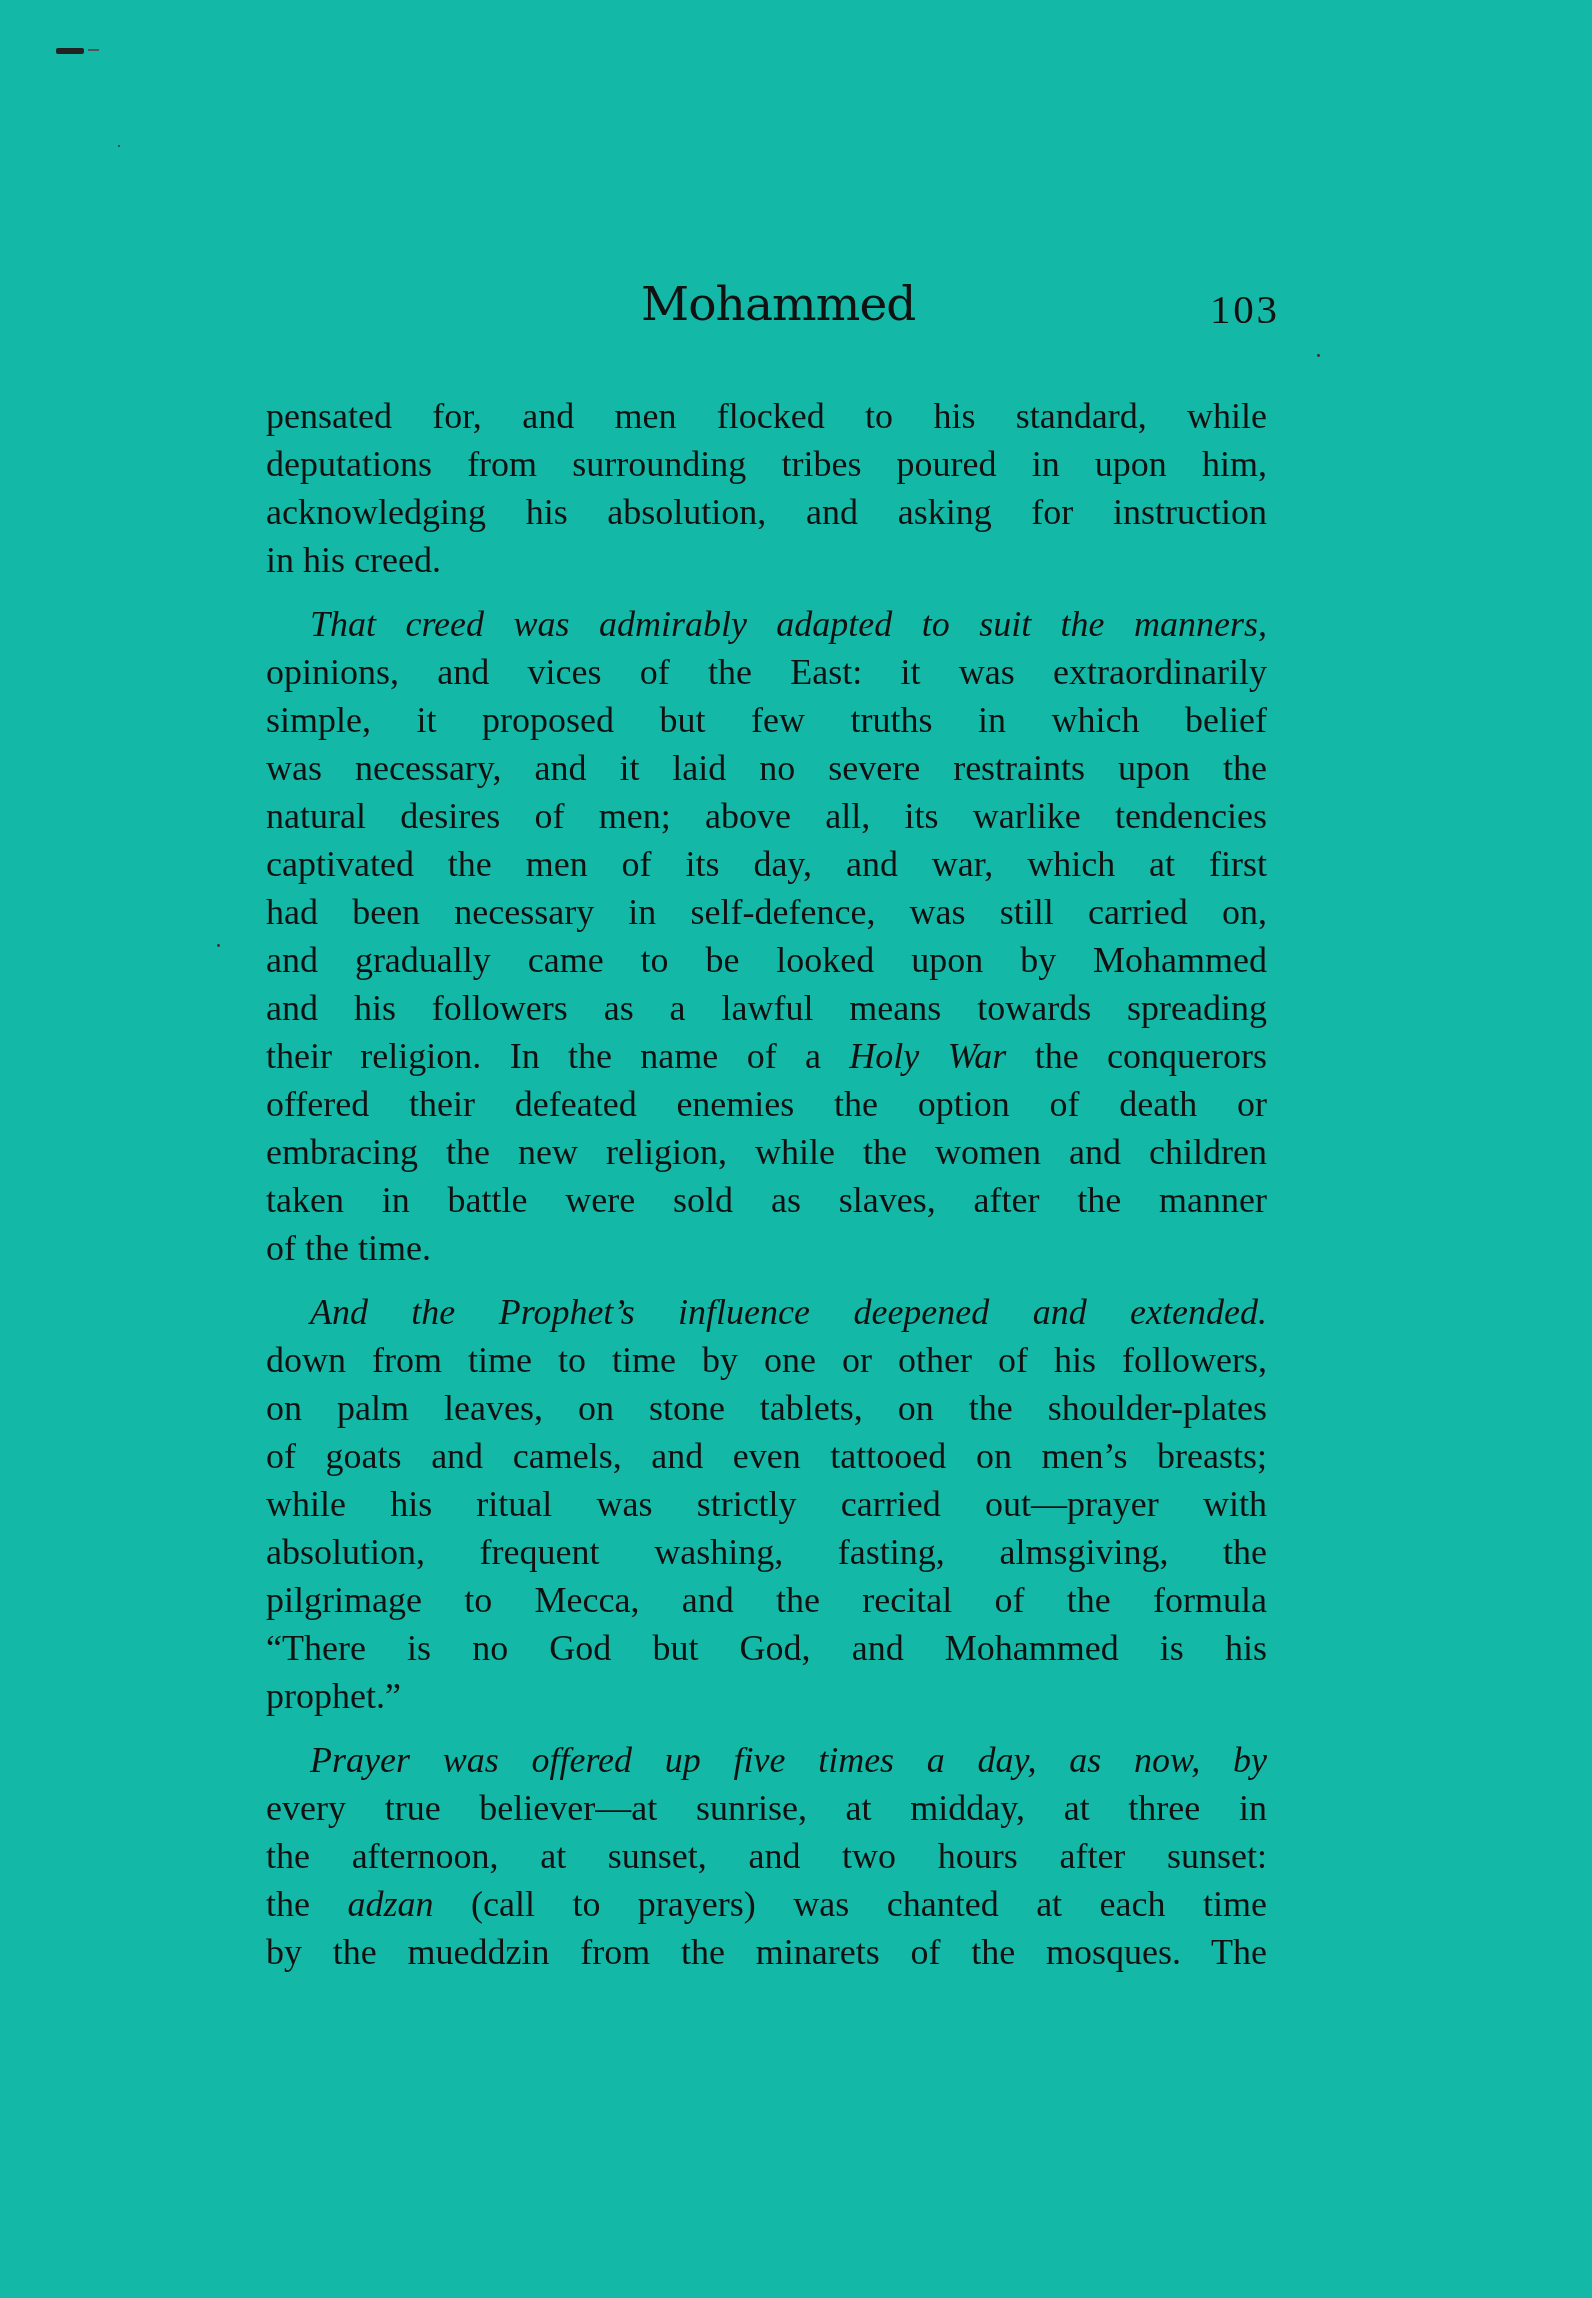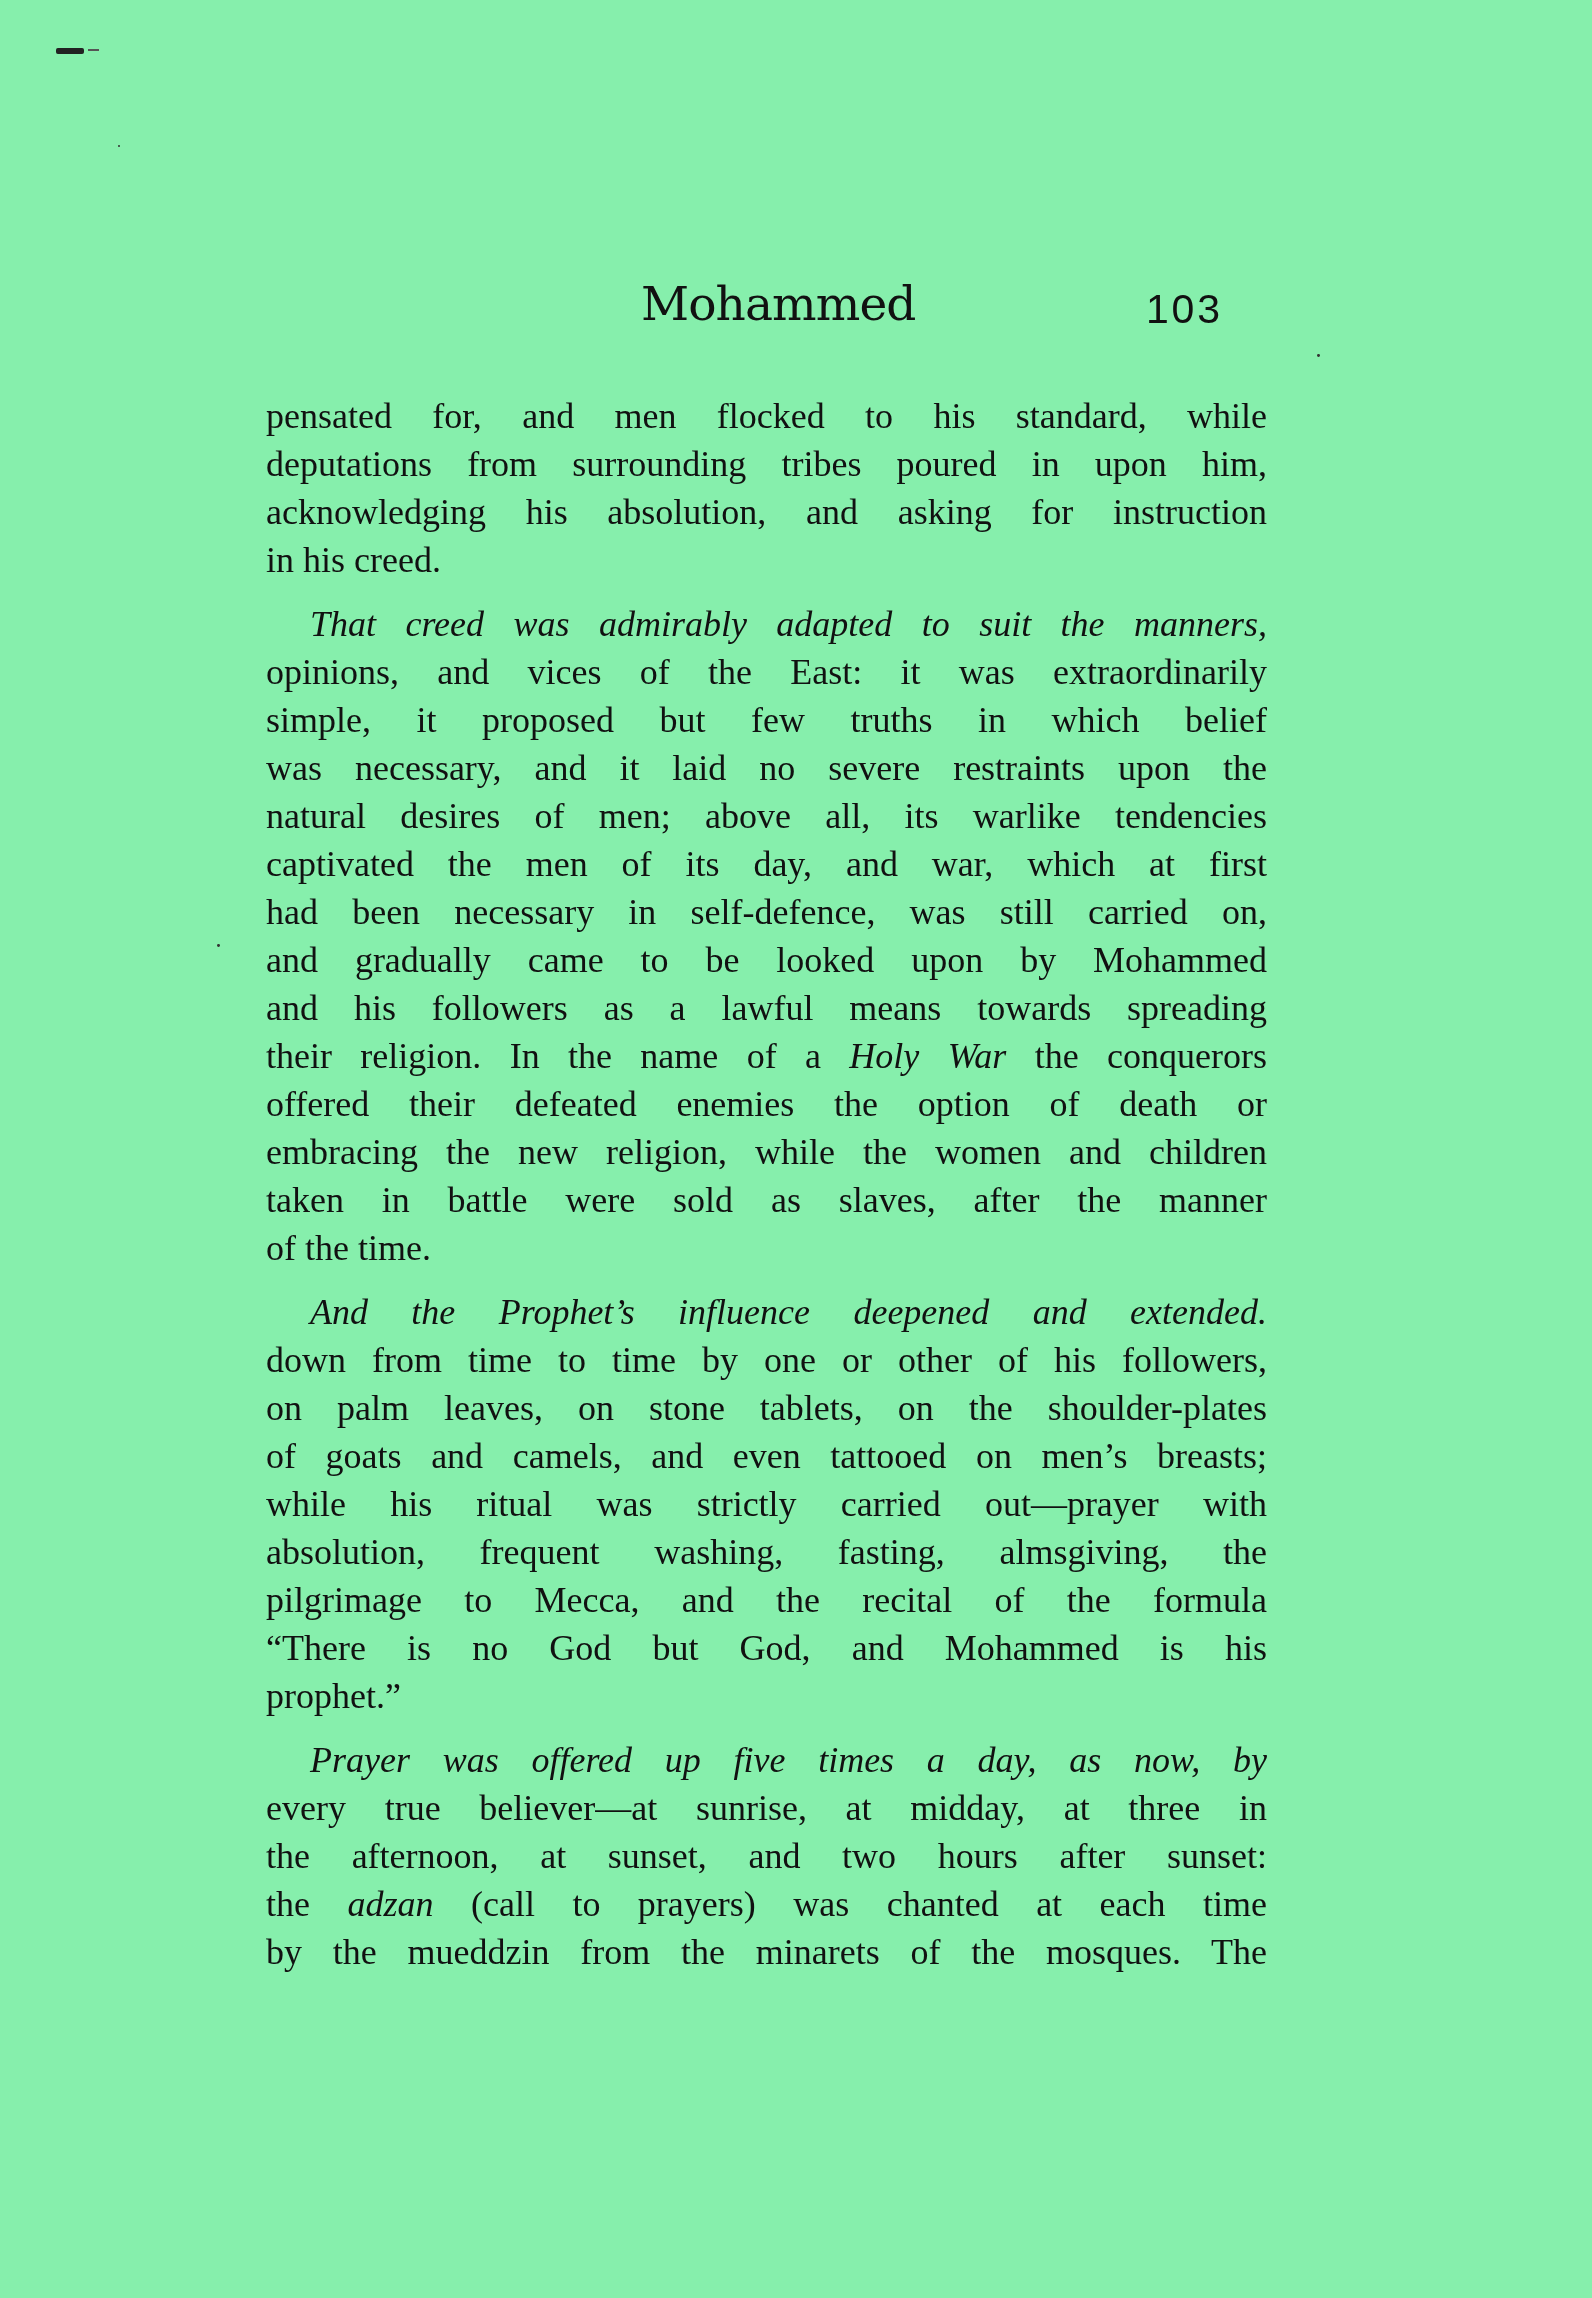--- a/index.html
+++ b/index.html
@@ -1,22 +1,22 @@
 <!DOCTYPE html>
 <html style="font-size:15px"><head>
 <meta charset="utf-8">
 <style>
   html, body { margin: 0; padding: 0; background: #ffffff; }
   body { width: 1592px; height: 2299px; position: relative; overflow: hidden; }
-  .page { position: absolute; left: 0; top: 0; width: 1592px; height: 2299px; background: #86efac; color: #111111; }
+  .page { position: absolute; left: 0; top: 0; width: 1592px; height: 2299px; background: #14b8a6; color: #111111; }
   .scan-mark { position: absolute; left: 56px; top: 48px; width: 28px; height: 5.6px; background: #222; border-radius: 1.9px; }
   .scan-mark::after { content: ""; position: absolute; left: 32px; top: 0.9px; width: 11.2px; height: 1.9px; background: #555; }
   .speck { position: absolute; width: 2.8px; height: 2.8px; background: #333; border-radius: 50%; }
   .running-head { position: absolute; left: 641px; top: 276px; font-family: "DejaVu Serif", serif; font-size: 47px; font-weight: normal; letter-spacing: -0.9px; color: #111; white-space: nowrap; line-height: 56px; }
-  .page-number { position: absolute; left: 1146px; top: 286px; font-family: Liberation Sans, sans-serif; font-size: 41px; letter-spacing: 2.8px; color: #111; line-height: 47px; }
+  .page-number { position: absolute; left: 1210px; top: 286px; font-family: Liberation Serif, serif; font-size: 41px; letter-spacing: 2.8px; color: #111; line-height: 47px; }
   .body-text { position: absolute; left: 250px; top: 376px; width: 1033px; font-family: "Liberation Serif", serif; font-size: 36px; line-height: 48px; color: #111; }
   .para { margin: 16px; text-align: justify; text-align-last: left; }
   .para .ln { display: block; text-align: justify; text-align-last: justify; white-space: nowrap; height: 48px; }
   .para .ln.last { text-align-last: left; }
   .para .ln.indent { padding-left: 44px; font-style: italic; }
   .it { font-style: italic; }
 </style>
 </head>
 <body>
 

